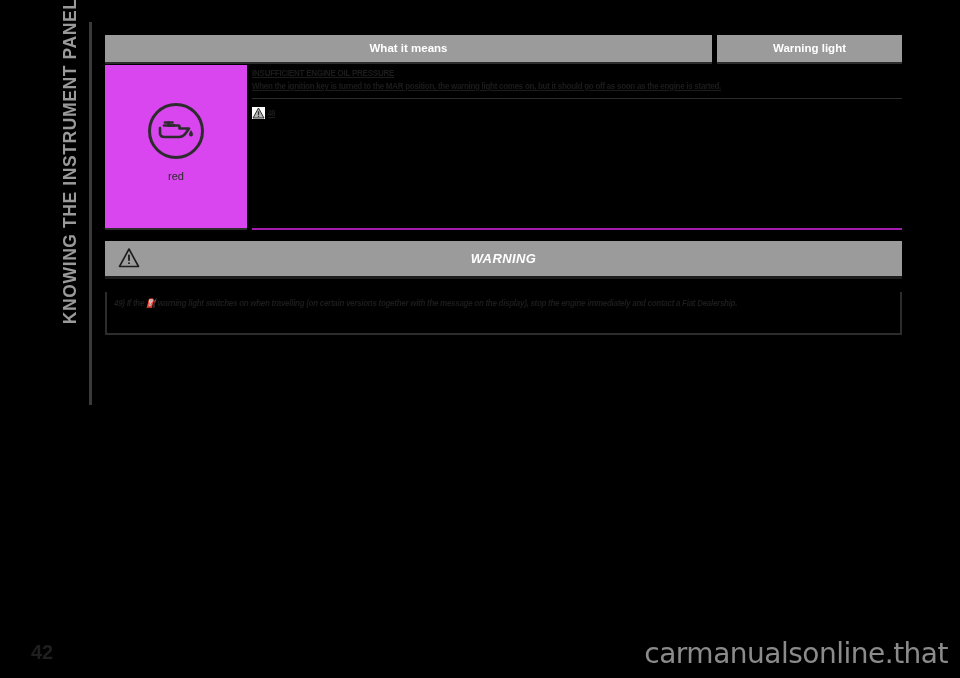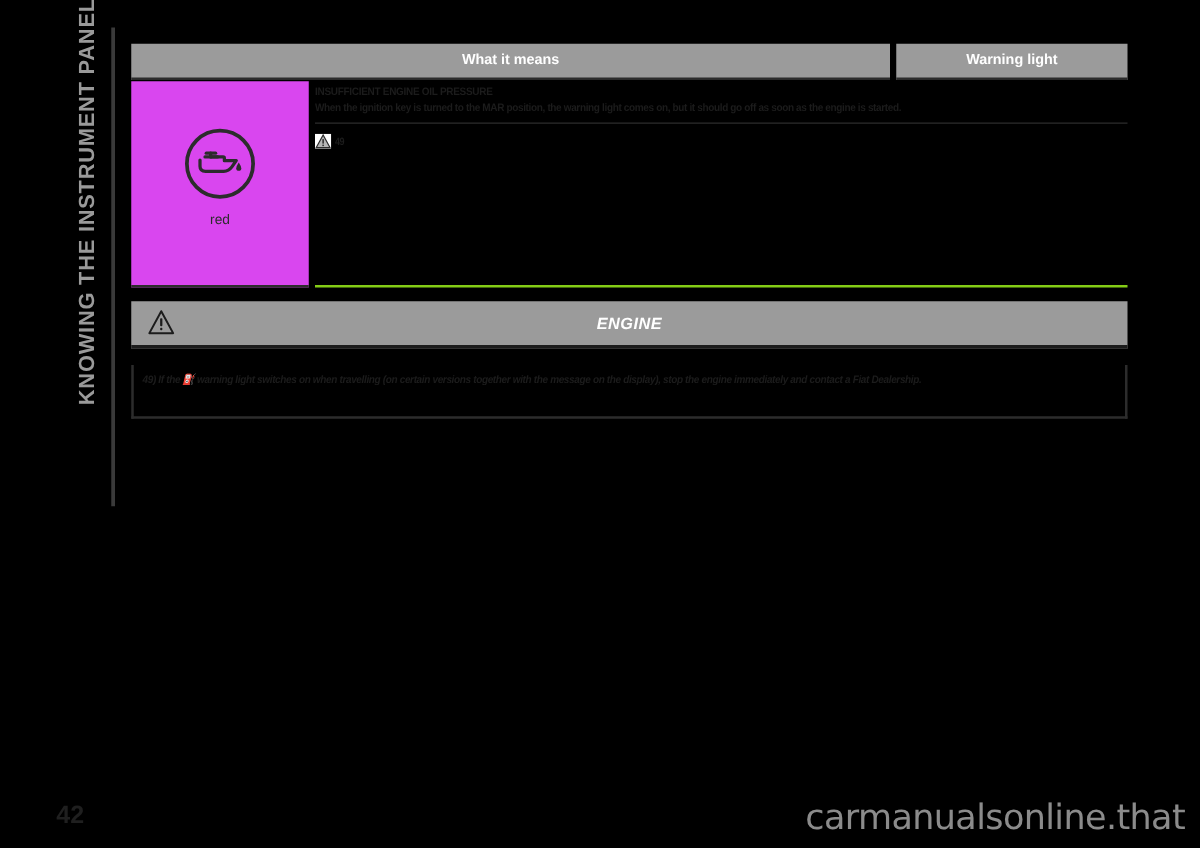--- a/index.html
+++ b/index.html
@@ -101,21 +101,22 @@
     text-align: center;
     font-size: 11px;
     color: #2c2c2c;
   }
 
   
   #means-cell {
     flex: 1;
     position: relative;
     height: 163px;
-    border-bottom: 2px solid #84cc16;
+    border-bottom: 2px solid #a21caf;
+    text-decoration: underline;
   }
   .para-block { padding-top: 2px; }
   .para-heading {
     font-size: 8.6px;
     font-weight: bold;
     letter-spacing: -0.25px;
     transform: scaleX(0.93);
     transform-origin: left center;
     line-height: 13px;
     color: #1c1c1c;
@@ -197,21 +198,21 @@
     transform: scaleX(0.93);
     transform-origin: left center;
     line-height: 13.5px;
     color: #1c1c1c;
     width: 830px;
   }
 
   
   #page-number {
     position: absolute;
-    left: 45px;
+    left: 31px;
     top: 641px;
     color: #1f1f1f;
     font-size: 20px;
     font-weight: bold;
   }
   #watermark {
     position: absolute;
     right: 12px;
     bottom: 8px;
     color: #8b8b8b;
@@ -272,21 +273,21 @@
     </div>
   </div>
 </div>
 
 <div id="warning-band">
   <svg id="warning-band-icon" width="22" height="22" viewBox="0 0 22 22">
     <path d="M11 2 L20.5 19.5 L1.5 19.5 Z" fill="#9b9b9b" stroke="#1c1c1c" stroke-width="1.6" stroke-linejoin="round"></path>
     <rect x="10.1" y="7.5" width="1.8" height="6.4" rx="0.7" fill="#1c1c1c"></rect>
     <rect x="10.1" y="15.2" width="1.8" height="1.9" rx="0.7" fill="#1c1c1c"></rect>
   </svg>
-  <div id="warning-band-title">ENGINE</div>
+  <div id="warning-band-title">WARNING</div>
 </div>
 
 <div id="warning-box">
   <div id="warning-box-text">49) If the ⛽ warning light switches on when travelling (on certain versions together with the message on the display), stop the engine immediately and contact a Fiat Dealership.</div>
 </div>
 
 <div id="page-number">42</div>
 <div id="watermark">carmanualsonline.that</div>
 
 </body></html>

